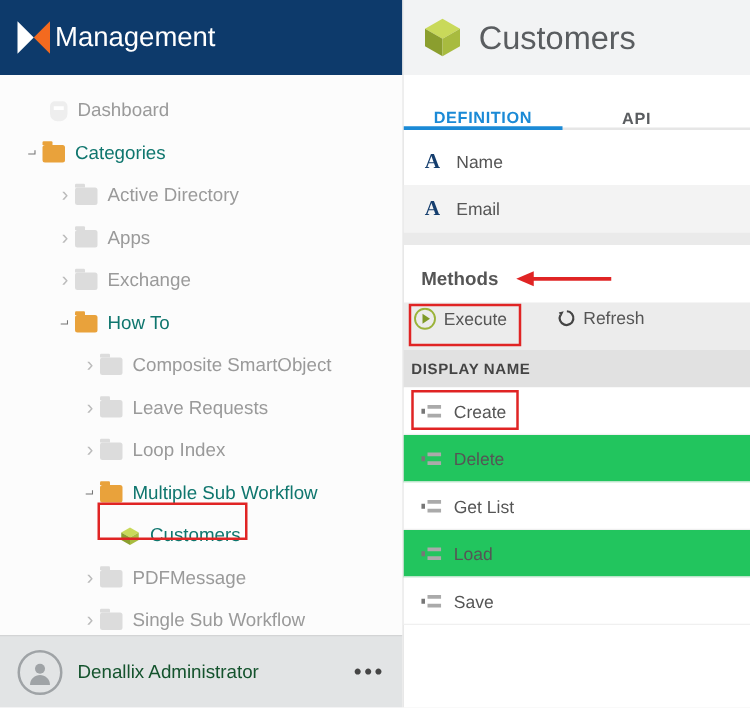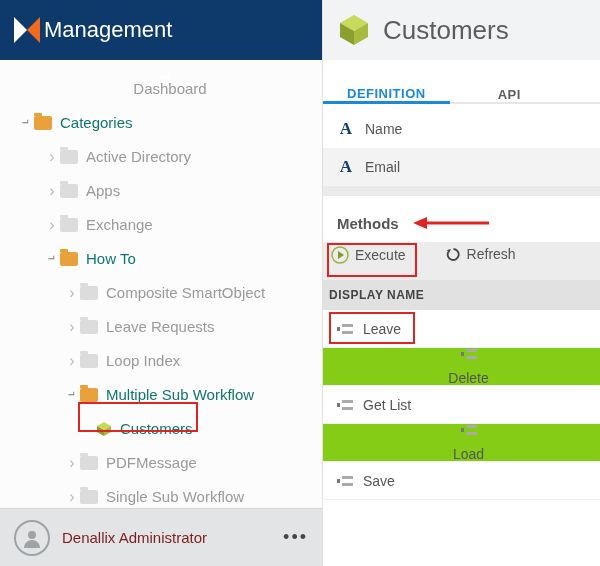--- a/index.html
+++ b/index.html
@@ -19,29 +19,29 @@
   .caret.right::before { content: '›'; font-size: 16px; }
   .caret.down::before { content: '⌐'; transform: rotate(180deg); display:inline-block; font-size:12px; }
   .folder { width: 18px; height: 14px; border-radius: 2px; background: #dcdcdc; margin-right: 8px; position: relative; }
   .folder::before { content:''; position:absolute; top:-3px; left:0; width:8px; height:3px; background:#dcdcdc; border-radius:1px 1px 0 0; }
   .folder.active { background:#e9a23b; }
   .folder.active::before { background:#e9a23b; }
   .dash-icon { width:14px; height:16px; margin-right:8px; background:#eee; border-radius:4px 4px 6px 6px; position:relative; }
   .dash-icon::after{content:'';position:absolute;left:3px;right:3px;top:4px;height:3px;background:#fff;}
   .cube-mini { width:16px; height:16px; margin-right:8px; position:relative; }
   .cube-mini svg{width:16px;height:16px;display:block;}
-  .indent-0{padding-left:6px;} .indent-1{padding-left:12px;flex-direction:column;} .indent-2{padding-left:32px;}
+  .indent-0{padding-left:6px;} .indent-1{padding-left:12px;} .indent-2{padding-left:32px;}
   .indent-3{padding-left:52px;} .indent-5{padding-left:84px;}
 
   .hl-red { position:absolute; border:2px solid #e02424; pointer-events:none; }
 
   .user-bar { height: 58px; background:#e2e4e5; border-top:1px solid #d3d4d5; display:flex; align-items:center; padding:0 14px; gap:12px; }
   .avatar { width:36px; height:36px; border:2px solid #9fa3a6; border-radius:50%; display:flex; align-items:center; justify-content:center; }
   .avatar svg{width:22px;height:22px;}
-  .user-name{ flex:1; color:#7f1d1d; font-size:15px; }
+  .user-name{ flex:1; color:#14532d; font-size:15px; }
   .ellipsis-btn{ color:#454545; font-size:18px; letter-spacing:2px; cursor:pointer; }
 
   .main { flex:1; background:#fff; border-left:1px solid #e1e1e1; display:flex; flex-direction:column; }
   .main-header { height:60px; background:#f2f3f4; display:flex; align-items:center; padding-left:14px; gap:12px; }
   .cube-big svg{width:34px;height:34px;display:block;}
   .main-title { font-size:26px; font-weight:300; color:#5a5d60; }
 
   .tabs { display:flex; border-bottom:2px solid #e6e6e6; height:44px; background:#fff; }
   .tab { flex:none; padding:0 24px; display:flex; align-items:flex-end; font-size:13px; font-weight:700; color:#5a5d60; letter-spacing:.5px; cursor:pointer; }
   .tab.active { color:#1b8ad6; border-bottom:3px solid #1b8ad6; margin-bottom:-2px; }
@@ -56,21 +56,21 @@
   .methods-label { font-weight:700; color:#555; font-size:15px; }
   .arrow-svg{width:80px;height:18px;}
 
   .toolbar { background:#ececec; height:38px; display:flex; align-items:flex-start; gap:12px; position:relative; }
   .tool-btn { display:flex; align-items:center; gap:6px; font-size:14px; color:#555; padding:4px 8px; cursor:pointer; }
   .play-icon svg{width:18px;height:18px;display:block;}
   .refresh-icon svg{width:15px;height:15px;display:block;}
 
   .col-header { background:#e1e1e1; height:30px; display:flex; align-items:center; padding-left:6px; font-size:12px; font-weight:700; letter-spacing:.5px; color:#444; }
   .method-row { height:38px; display:flex; align-items:center; padding-left:14px; gap:10px; font-size:14px; color:#555; border-bottom:1px solid #f0f0f0; background:#fff; cursor:pointer; }
-  .method-row.alt{background:#84cc16;flex-direction:column;}
+  .method-row.alt{background:#22c55e;}
   .mi-icon svg{width:16px;height:12px;display:block;}
 
   .wrap { position:relative; }
 </style>
 </head>
 <body>
 
 <div class="app">
   <div class="sidebar">
     <div class="sidebar-header">
@@ -239,21 +239,21 @@
 
     <div class="wrap">
       <div class="method-row">
         <span class="mi-icon">
             <svg viewBox="0 0 16 12">
               <rect x="0" y="4" width="3" height="4" fill="#777"></rect>
               <rect x="5" y="1" width="11" height="3" fill="#aaa"></rect>
               <rect x="5" y="8" width="11" height="3" fill="#aaa"></rect>
             </svg>
           </span>
-        <span>Leave</span>
+        <span>Create</span>
       </div>
       <div class="method-row alt">
         <span class="mi-icon">
             <svg viewBox="0 0 16 12">
               <rect x="0" y="4" width="3" height="4" fill="#777"></rect>
               <rect x="5" y="1" width="11" height="3" fill="#aaa"></rect>
               <rect x="5" y="8" width="11" height="3" fill="#aaa"></rect>
             </svg>
           </span>
         <span>Delete</span>

